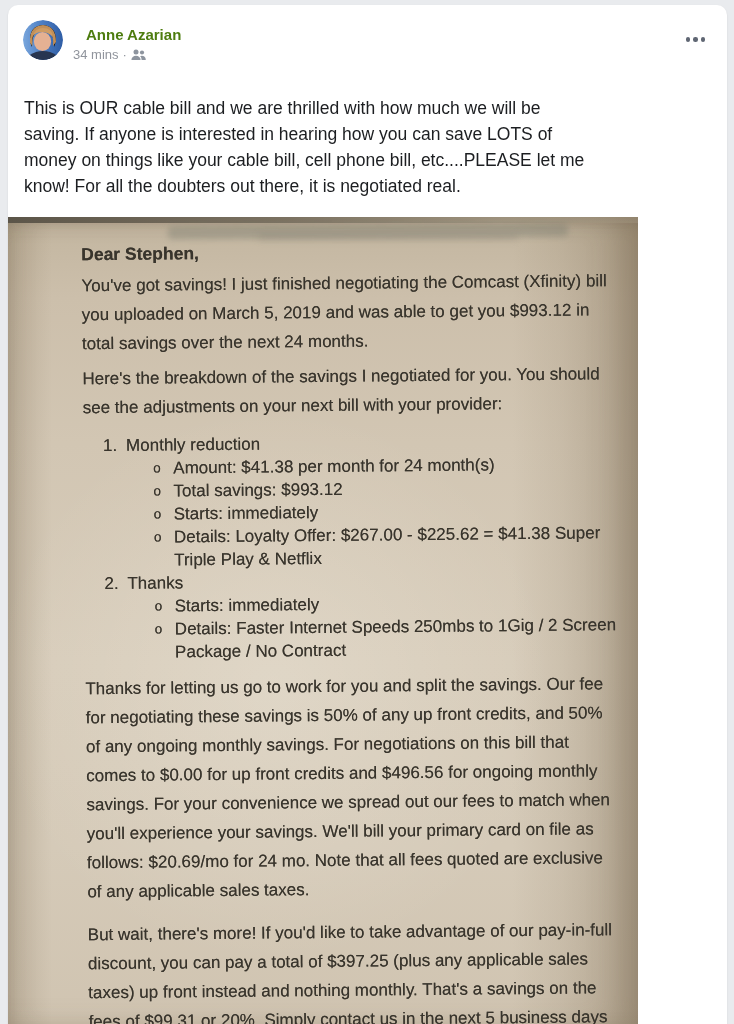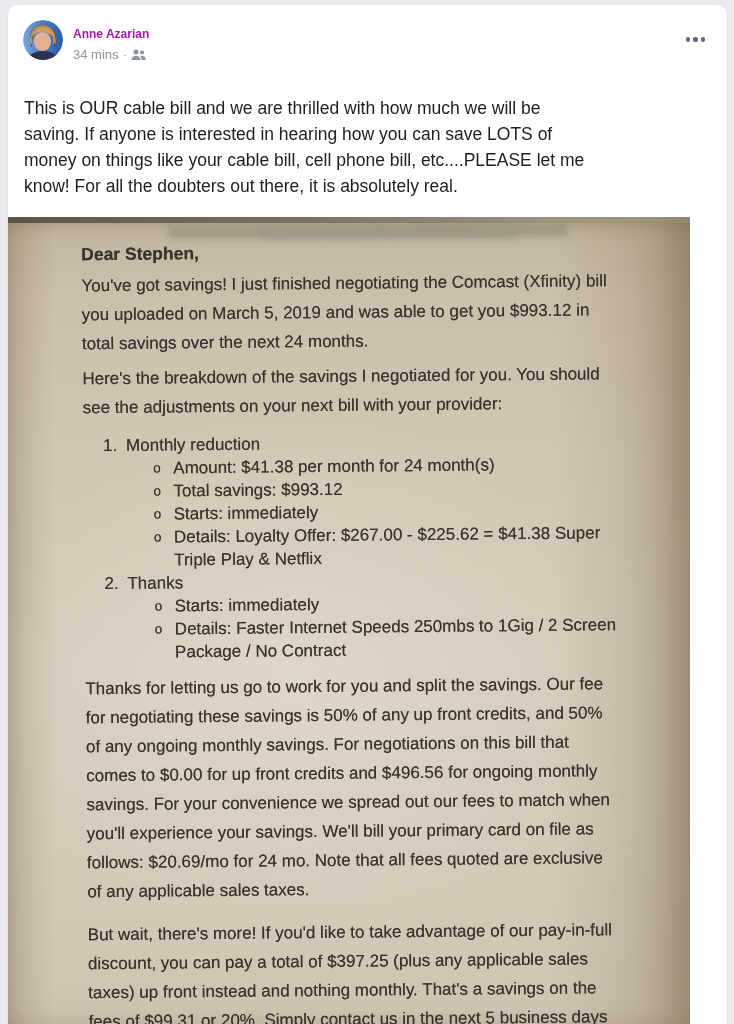--- a/index.html
+++ b/index.html
@@ -22,22 +22,22 @@
 
   
   .post-header { position: absolute; left: 0; top: 0; width: 100%; height: 72px; }
   .avatar {
     position: absolute; left: 15px; top: 15px;
     width: 40px; height: 40px; border-radius: 50%;
     overflow: hidden; cursor: pointer;
   }
   .avatar svg { display: block; }
   .author {
-    position: absolute; left: 65px; top: 20px;
-    font-size: 12px; font-weight: 700; color: #a21caf;
+    position: absolute; left: 78px; top: 20px;
+    font-size: 15px; font-weight: 700; color: #4d7c0f;
     text-decoration: none; cursor: pointer; line-height: 19px;
   }
   .meta {
     position: absolute; left: 65px; top: 41px;
     font-size: 13px; color: #90949c; line-height: 17px;
     display: flex; align-items: center; gap: 4px;
   }
   .meta .time { cursor: pointer; }
   .privacy { display: inline-flex; align-items: center; margin-top: 1px; }
   .menu {
@@ -48,21 +48,21 @@
 
   
   .post-text {
     position: absolute; left: 16px; top: 90px; width: 690px;
     font-size: 17.5px; line-height: 26px; color: #1c1e21;
     white-space: pre-wrap;
   }
 
   
   .photo {
-    position: absolute; left: 0; top: 212px; width: 682px; height: 807px;
+    position: absolute; left: 0; top: 212px; width: 630px; height: 807px;
     cursor: pointer;
     background:
       radial-gradient(ellipse 62% 48% at 42% 58%, rgba(255,252,244,0.22), rgba(255,252,244,0) 72%),
       linear-gradient(to right, rgba(110,92,66,0.20) 0%, rgba(110,92,66,0) 7%, rgba(110,92,66,0) 80%, rgba(110,92,66,0.10) 88%, rgba(110,92,66,0.30) 98%),
       linear-gradient(to bottom, #c2b59f 0%, #ccbfab 10%, #d2c6b3 28%, #d7ccba 55%, #d5cab8 78%, #d0c4b1 100%);
     box-shadow:
       inset -26px 0 34px -12px rgba(96,80,58,0.35),
       inset 16px 0 26px -14px rgba(96,80,58,0.22),
       inset 0 14px 18px -10px rgba(96,84,60,0.30);
     overflow: hidden;
@@ -158,21 +158,21 @@
       <div class="menu" aria-label="Post options">
         <span class="dot"></span>
         <span class="dot"></span>
         <span class="dot"></span>
       </div>
     </div>
 
     <div class="post-text">This is OUR cable bill and we are thrilled with how much we will be
 saving. If anyone is interested in hearing how you can save LOTS of
 money on things like your cable bill, cell phone bill, etc....PLEASE let me
-know! For all the doubters out there, it is absolutely real.</div>
+know! For all the doubters out there, it is negotiated real.</div>
 
     <div class="photo">
       <div class="photo-topband"></div>
       <div class="ghost"></div>
       <div class="ghost2"></div>
 
       <div class="letter">
         <div class="salutation">Dear Stephen,</div>
         <div class="para p1">You've got savings! I just finished negotiating the Comcast (Xfinity) bill
 you uploaded on March 5, 2019 and was able to get you $993.12 in

